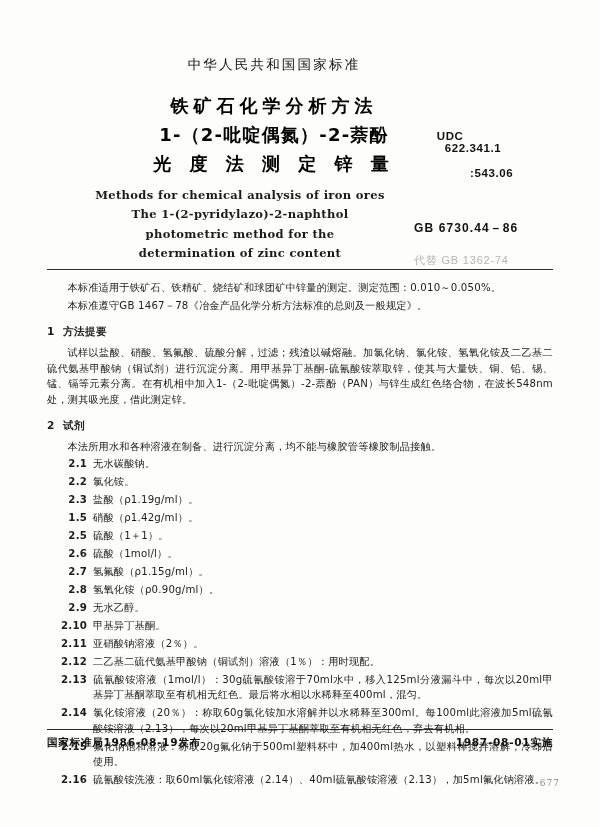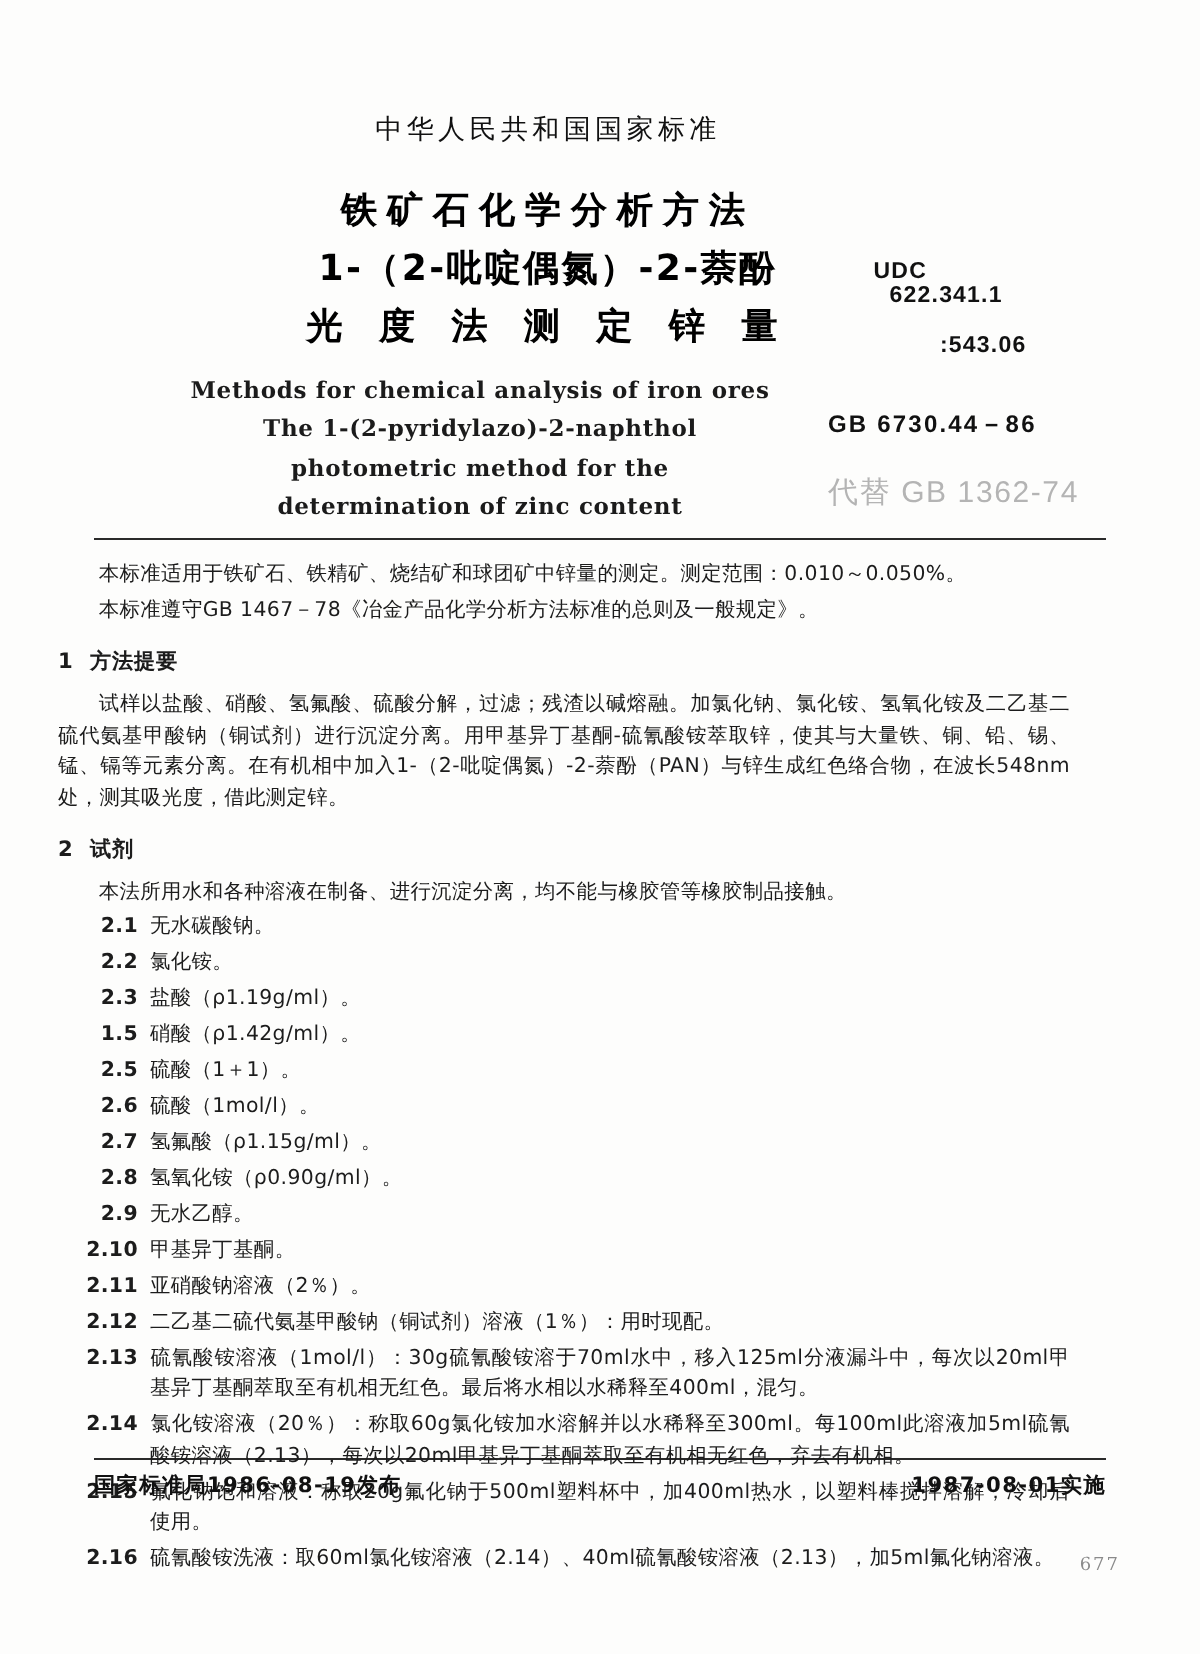--- a/index.html
+++ b/index.html
@@ -68,29 +68,29 @@
     letter-spacing: 0.6px;
     color: #111;
     white-space: pre;
   }
   .udc .sub {
     display: block;
     margin-left: 56px;
     margin-top: 1px;
   }
   .gbno {
-    margin-top: 1px;
+    margin-top: 17px;
     font-size: 12px;
     font-weight: bold;
     letter-spacing: 1.1px;
     color: #111;
   }
   .replaces {
     margin-top: 16px;
-    font-size: 15px;
+    font-size: 11px;
     letter-spacing: 0.8px;
     color: #b4b4b4;
   }
 
   
   .eng-title {
     position: absolute;
     left: 0;
     top: 186px;
     width: 600px;
@@ -111,21 +111,21 @@
     width: 506px;
     height: 0;
     border-top: 1.2px solid #2a2a2a;
   }
   .rule-top { top: 269px; }
   .rule-bottom { top: 729px; }
 
   
   .body-area {
     position: absolute;
-    left: 29px;
+    left: 47px;
     top: 280px;
     width: 506px;
     font-size: 10.2px;
     line-height: 1.52;
     color: #1c1c1c;
     letter-spacing: 0.2px;
   }
   .para {
     text-indent: 2em;
     margin: 0 0 1px 0;

